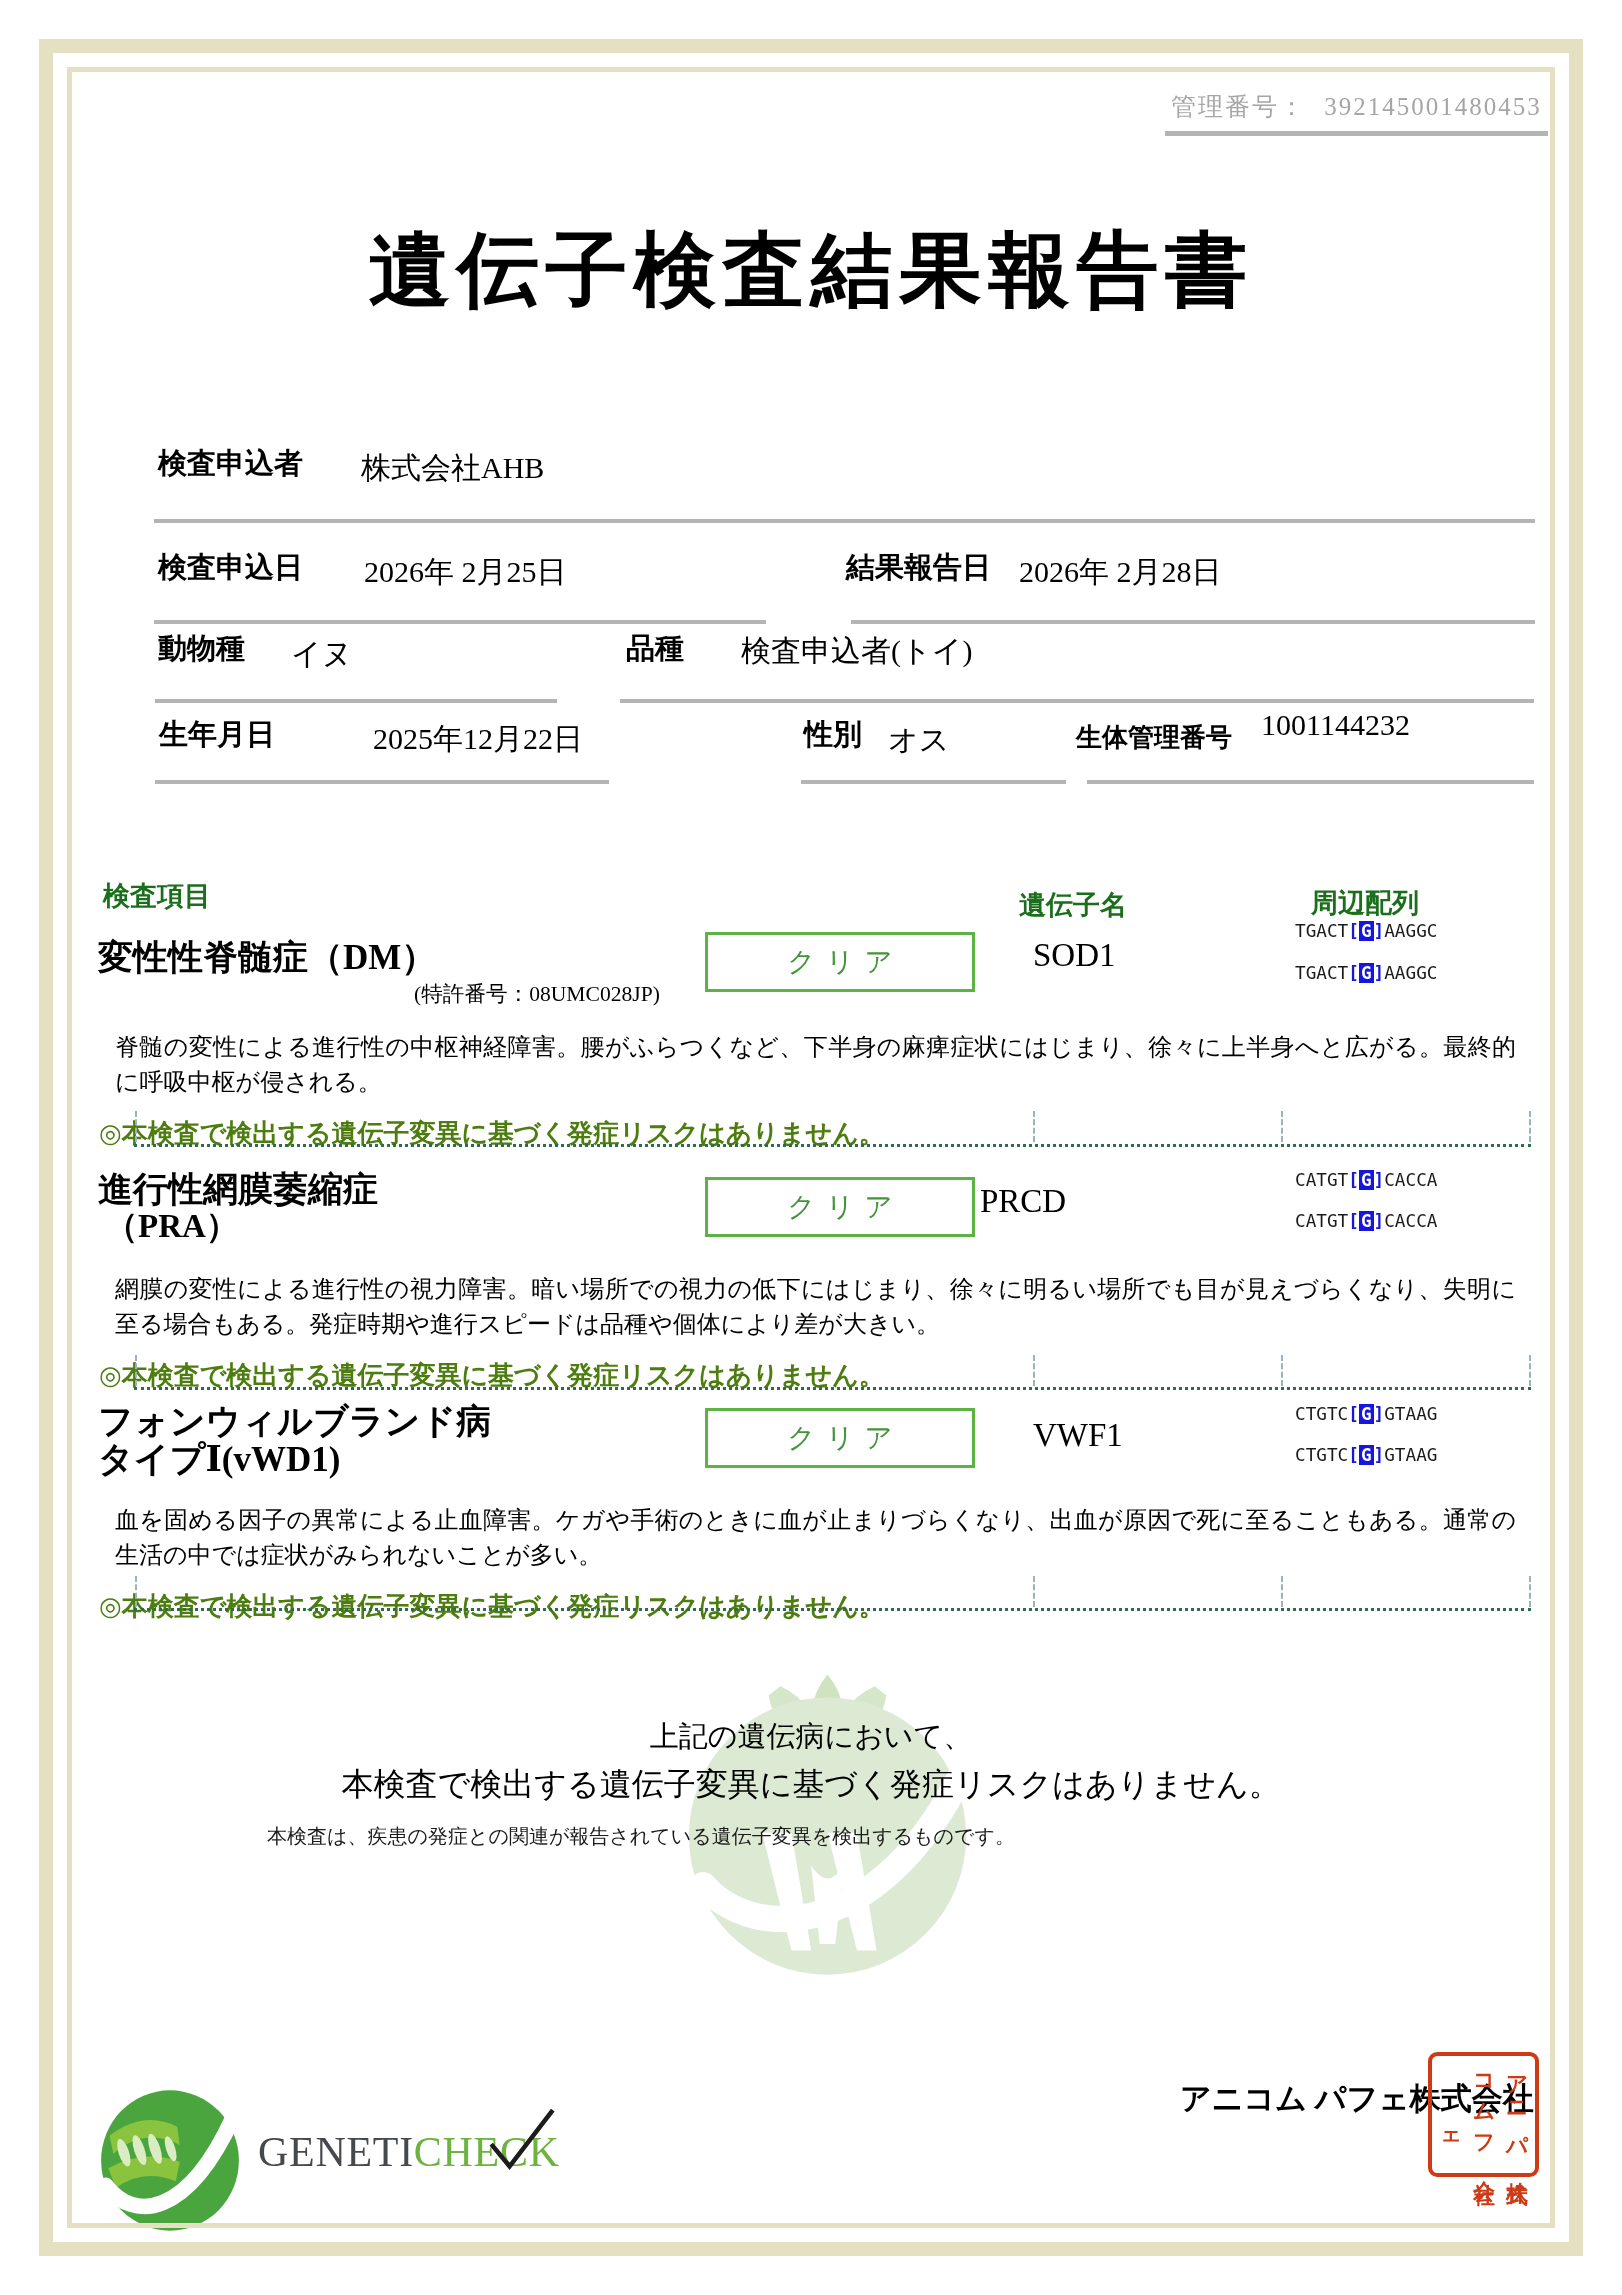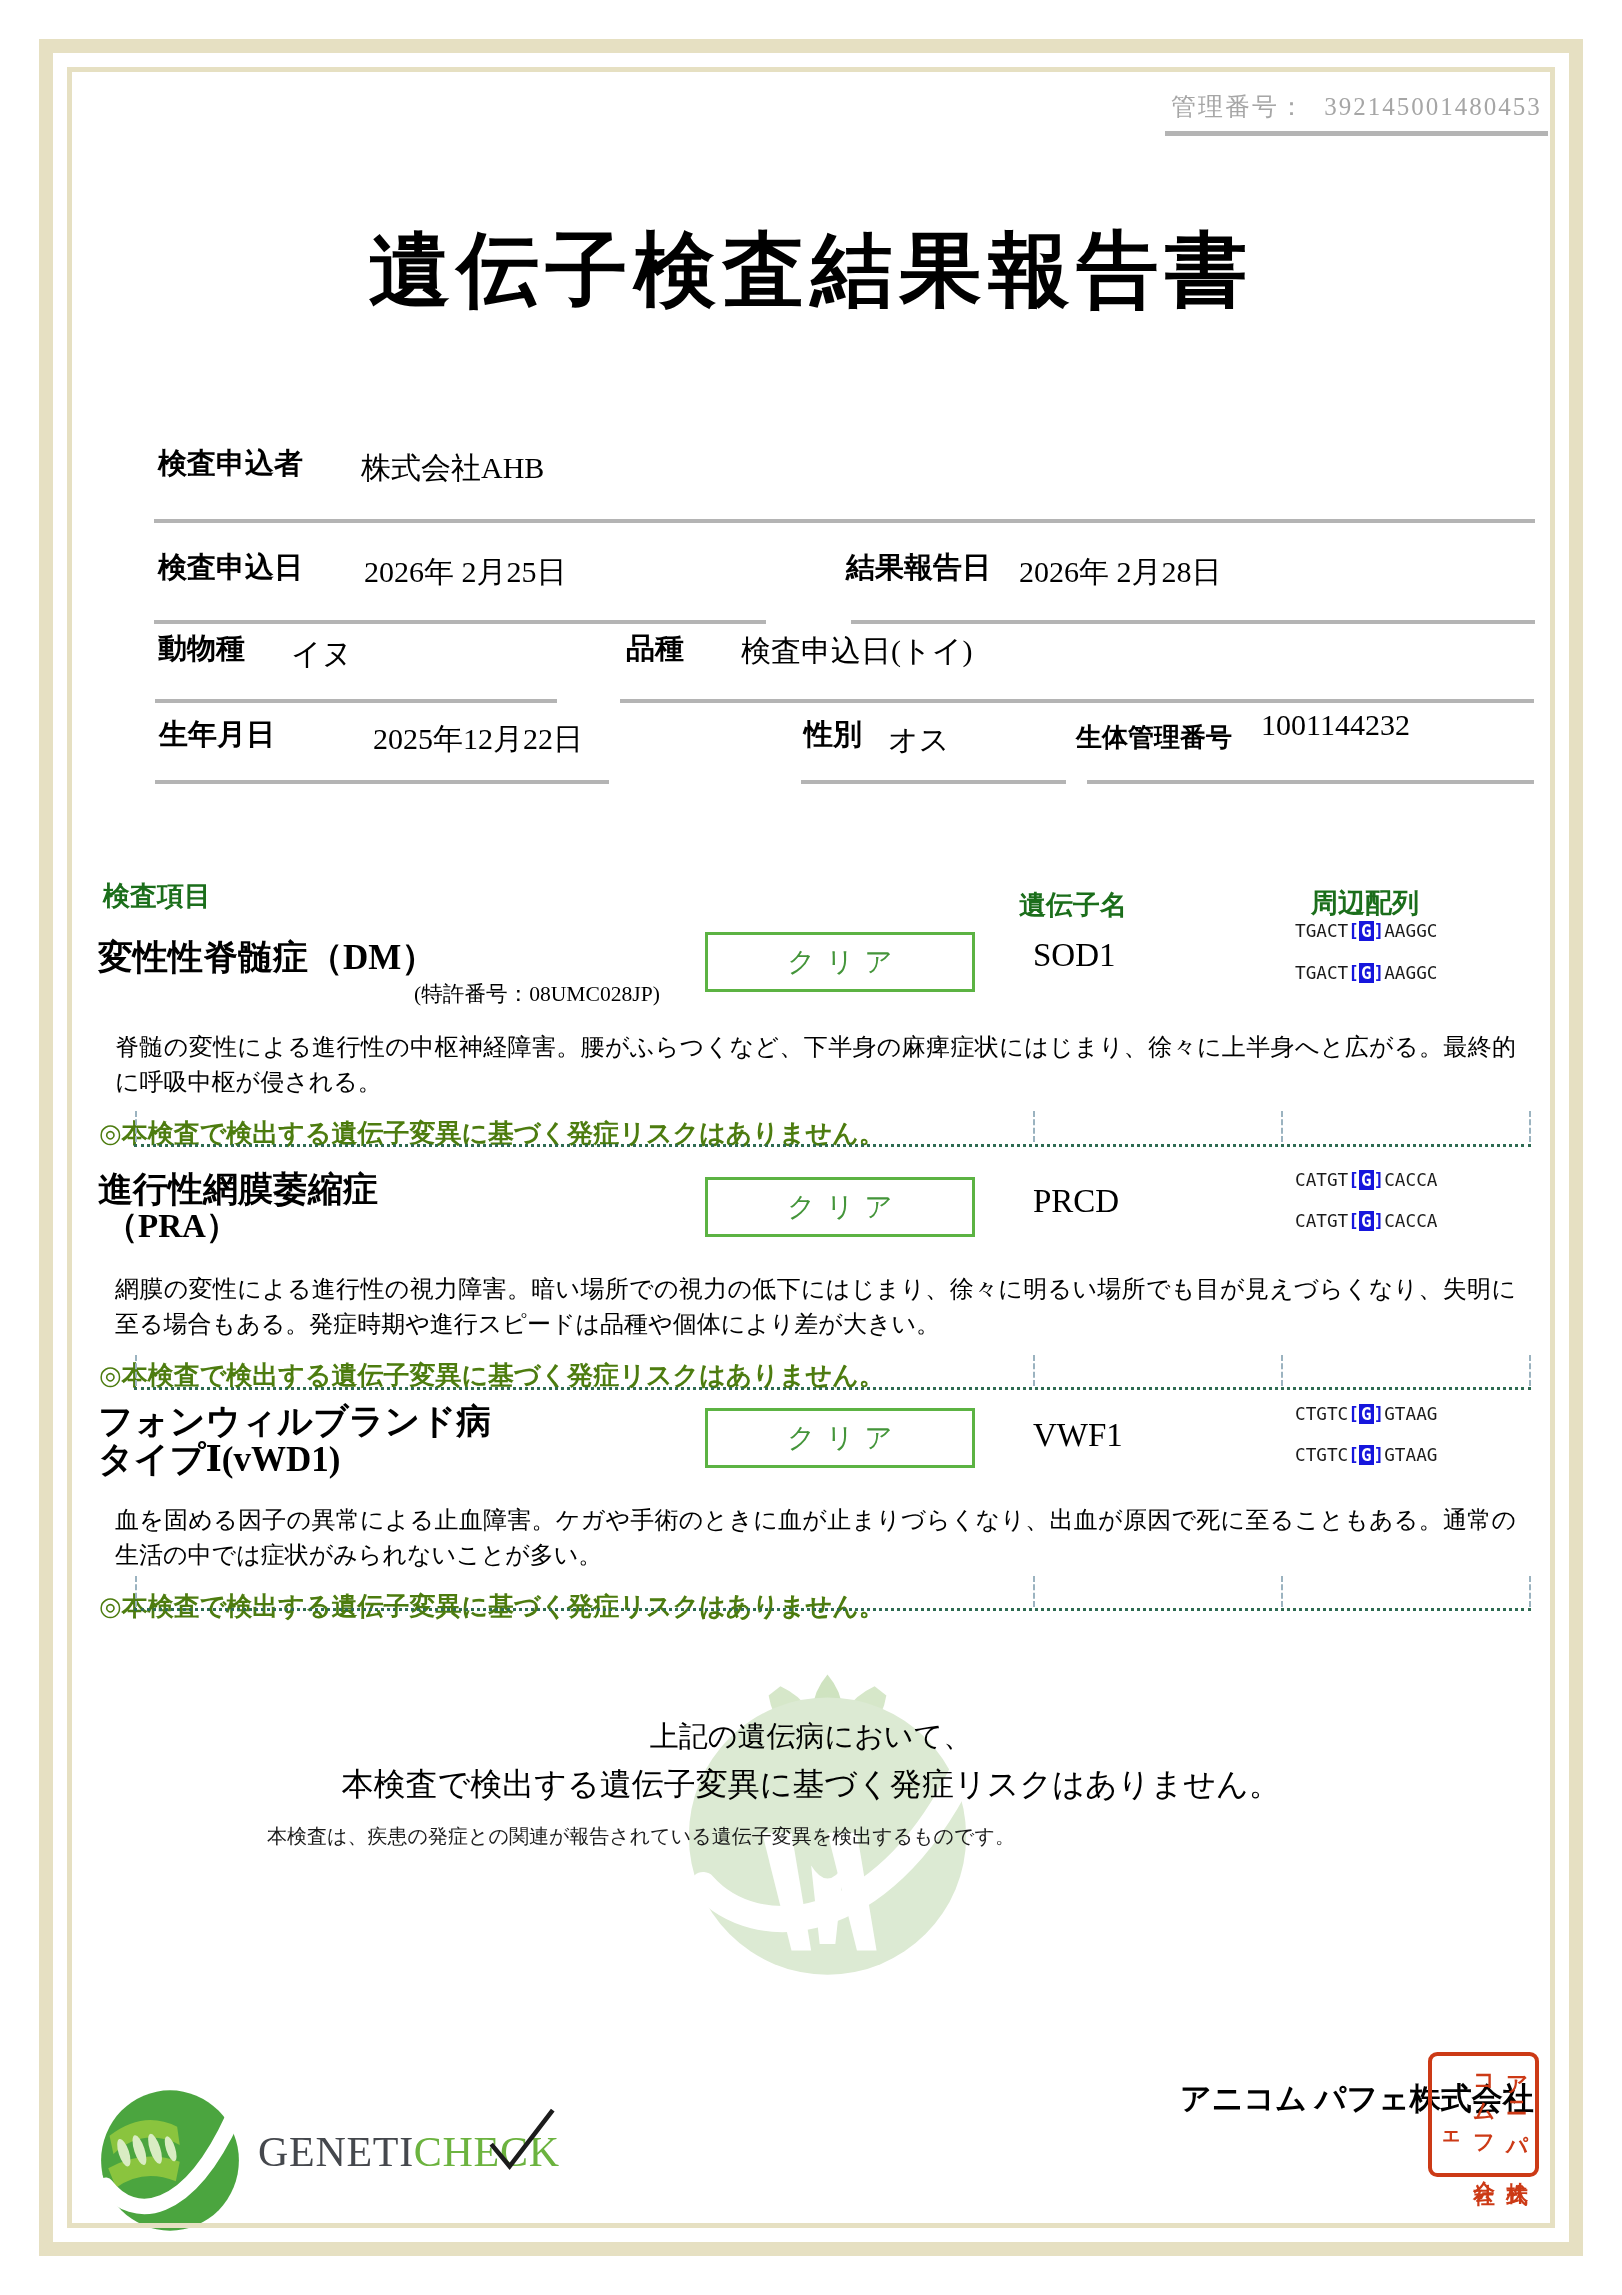--- a/index.html
+++ b/index.html
@@ -71,21 +71,21 @@
   .descblock{width:1433px;}
   .desc{font-size:24px;line-height:35px;margin:16px;text-align:justify;}
   .risk{color:#4d7c0f;font-size:26px;font-weight:700;margin:5.2px 0 0 0;white-space:nowrap;}
 
   .i1-name{top:934px;left:98px;}  .i1-patent{top:979px;left:414px;}
   .i1-box{top:932px;left:705px;}  .i1-gene{top:937px;left:1033px;}
   .i1-seq1{top:921px;left:1295px;} .i1-seq2{top:963px;left:1295px;}
   .i1-desc{top:1014px;left:99px;}
 
   .i2-name1{top:1166px;left:98px;} .i2-name2{top:1204px;left:105px;}
-  .i2-box{top:1177px;left:705px;}  .i2-gene{top:1183px;left:1033px;text-align:right;}
+  .i2-box{top:1177px;left:705px;}  .i2-gene{top:1183px;left:980px;text-align:right;}
   .i2-seq1{top:1170px;left:1295px;} .i2-seq2{top:1211px;left:1295px;}
   .i2-desc{top:1256px;left:99px;}
 
   .i3-name1{top:1398px;left:98px;} .i3-name2{top:1436px;left:98px;}
   .i3-box{top:1408px;left:705px;}  .i3-gene{top:1417px;left:1033px;}
   .i3-seq1{top:1404px;left:1295px;} .i3-seq2{top:1445px;left:1295px;}
   .i3-desc{top:1487px;left:99px;}
 
   
   .sep{left:134px;width:1397px;border-top:3.3px dotted #2e6b52;}
@@ -151,21 +151,21 @@
   <div class="z flabel l-applydate">検査申込日</div>
   <div class="z fvalue v-applydate">2026年 2月25日</div>
   <div class="z flabel l-reportdate">結果報告日</div>
   <div class="z fvalue v-reportdate">2026年 2月28日</div>
   <div class="z uline u-row2a"></div>
   <div class="z uline u-row2b"></div>
 
   <div class="z flabel l-species">動物種</div>
   <div class="z fvalue v-species">イヌ</div>
   <div class="z flabel l-breed">品種</div>
-  <div class="z fvalue v-breed">検査申込日(トイ)</div>
+  <div class="z fvalue v-breed">検査申込者(トイ)</div>
   <div class="z uline u-row3a"></div>
   <div class="z uline u-row3b"></div>
 
   <div class="z flabel l-birth">生年月日</div>
   <div class="z fvalue v-birth">2025年12月22日</div>
   <div class="z flabel l-sex">性別</div>
   <div class="z fvalue v-sex">オス</div>
   <div class="z flabel l-animalid">生体管理番号</div>
   <div class="z fvalue v-animalid">1001144232</div>
   <div class="z uline u-row4a"></div>

